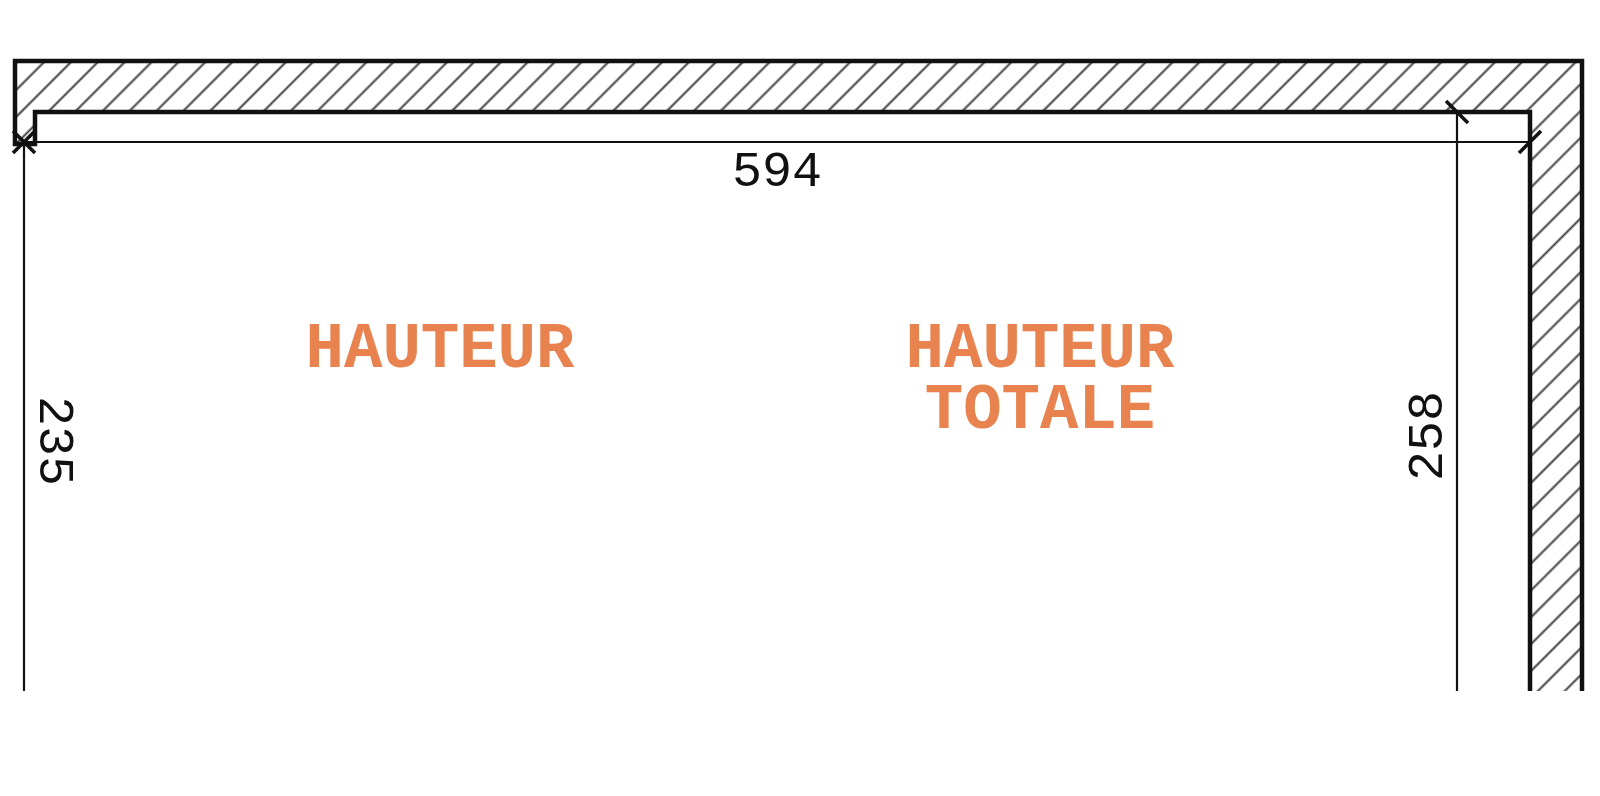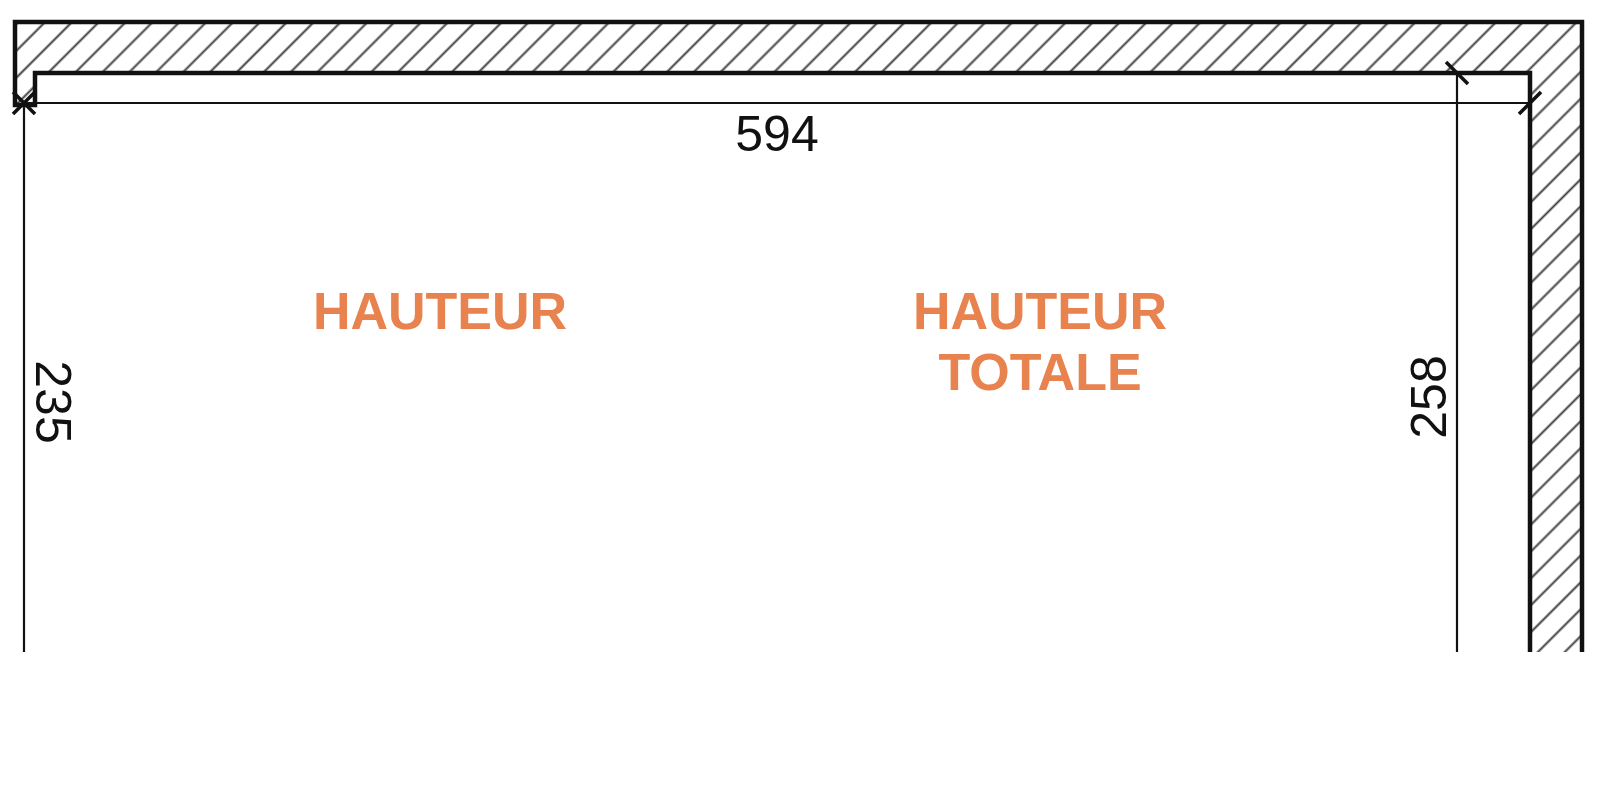--- a/index.html
+++ b/index.html
@@ -1,18 +1,18 @@
 <!DOCTYPE html>
 <html style="--annotation-orange: #E8824E; --line-black: #111111; --hatch-gray: #3F3F3F; --background: #FFFFFF;"><head>
 <meta charset="utf-8">
 <style>
   html,body{margin:0;padding:0;background:#ffffff;}
   .stage{
     position:relative;width:1600px;height:652px;background:#ffffff;
-    font-family:Liberation Sans, sans-serif;overflow:hidden;
+    font-family:Liberation Mono, monospace;overflow:hidden;margin-top:39px;
   }
   .stage svg{position:absolute;left:0;top:0;}
   .wall{
     fill:url(#hatch);
     stroke:var(--line-black,#111111);
     stroke-width:4.5;
     stroke-linejoin:miter;
   }
   .hatchline{stroke:var(--hatch-gray,#3f3f3f);stroke-width:2;}
   .dim{stroke:var(--line-black,#111111);stroke-width:2.2;fill:none;}
@@ -20,21 +20,21 @@
   .dim-label{
     position:absolute;color:var(--line-black,#111111);
     font-size:50px;line-height:52px;white-space:nowrap;
   }
   .center-x{transform:translateX(-50%);}
   .rot-cw{transform:translate(-50%,-50%) rotate(90deg);}
   .rot-ccw{transform:translate(-50%,-50%) rotate(-90deg);}
   .annotation{
     position:absolute;transform:translateX(-50%);
     color:var(--annotation-orange,#e8824e);
-    font-weight:bold;font-size:52px;line-height:61px;
+    font-weight:bold;font-size:64px;line-height:61px;
     text-align:center;white-space:nowrap;
   }
 </style>
 </head>
 <body>
 
 <div class="stage">
 
   <svg width="1600" height="796" viewBox="0 0 1600 796">
     <defs>

